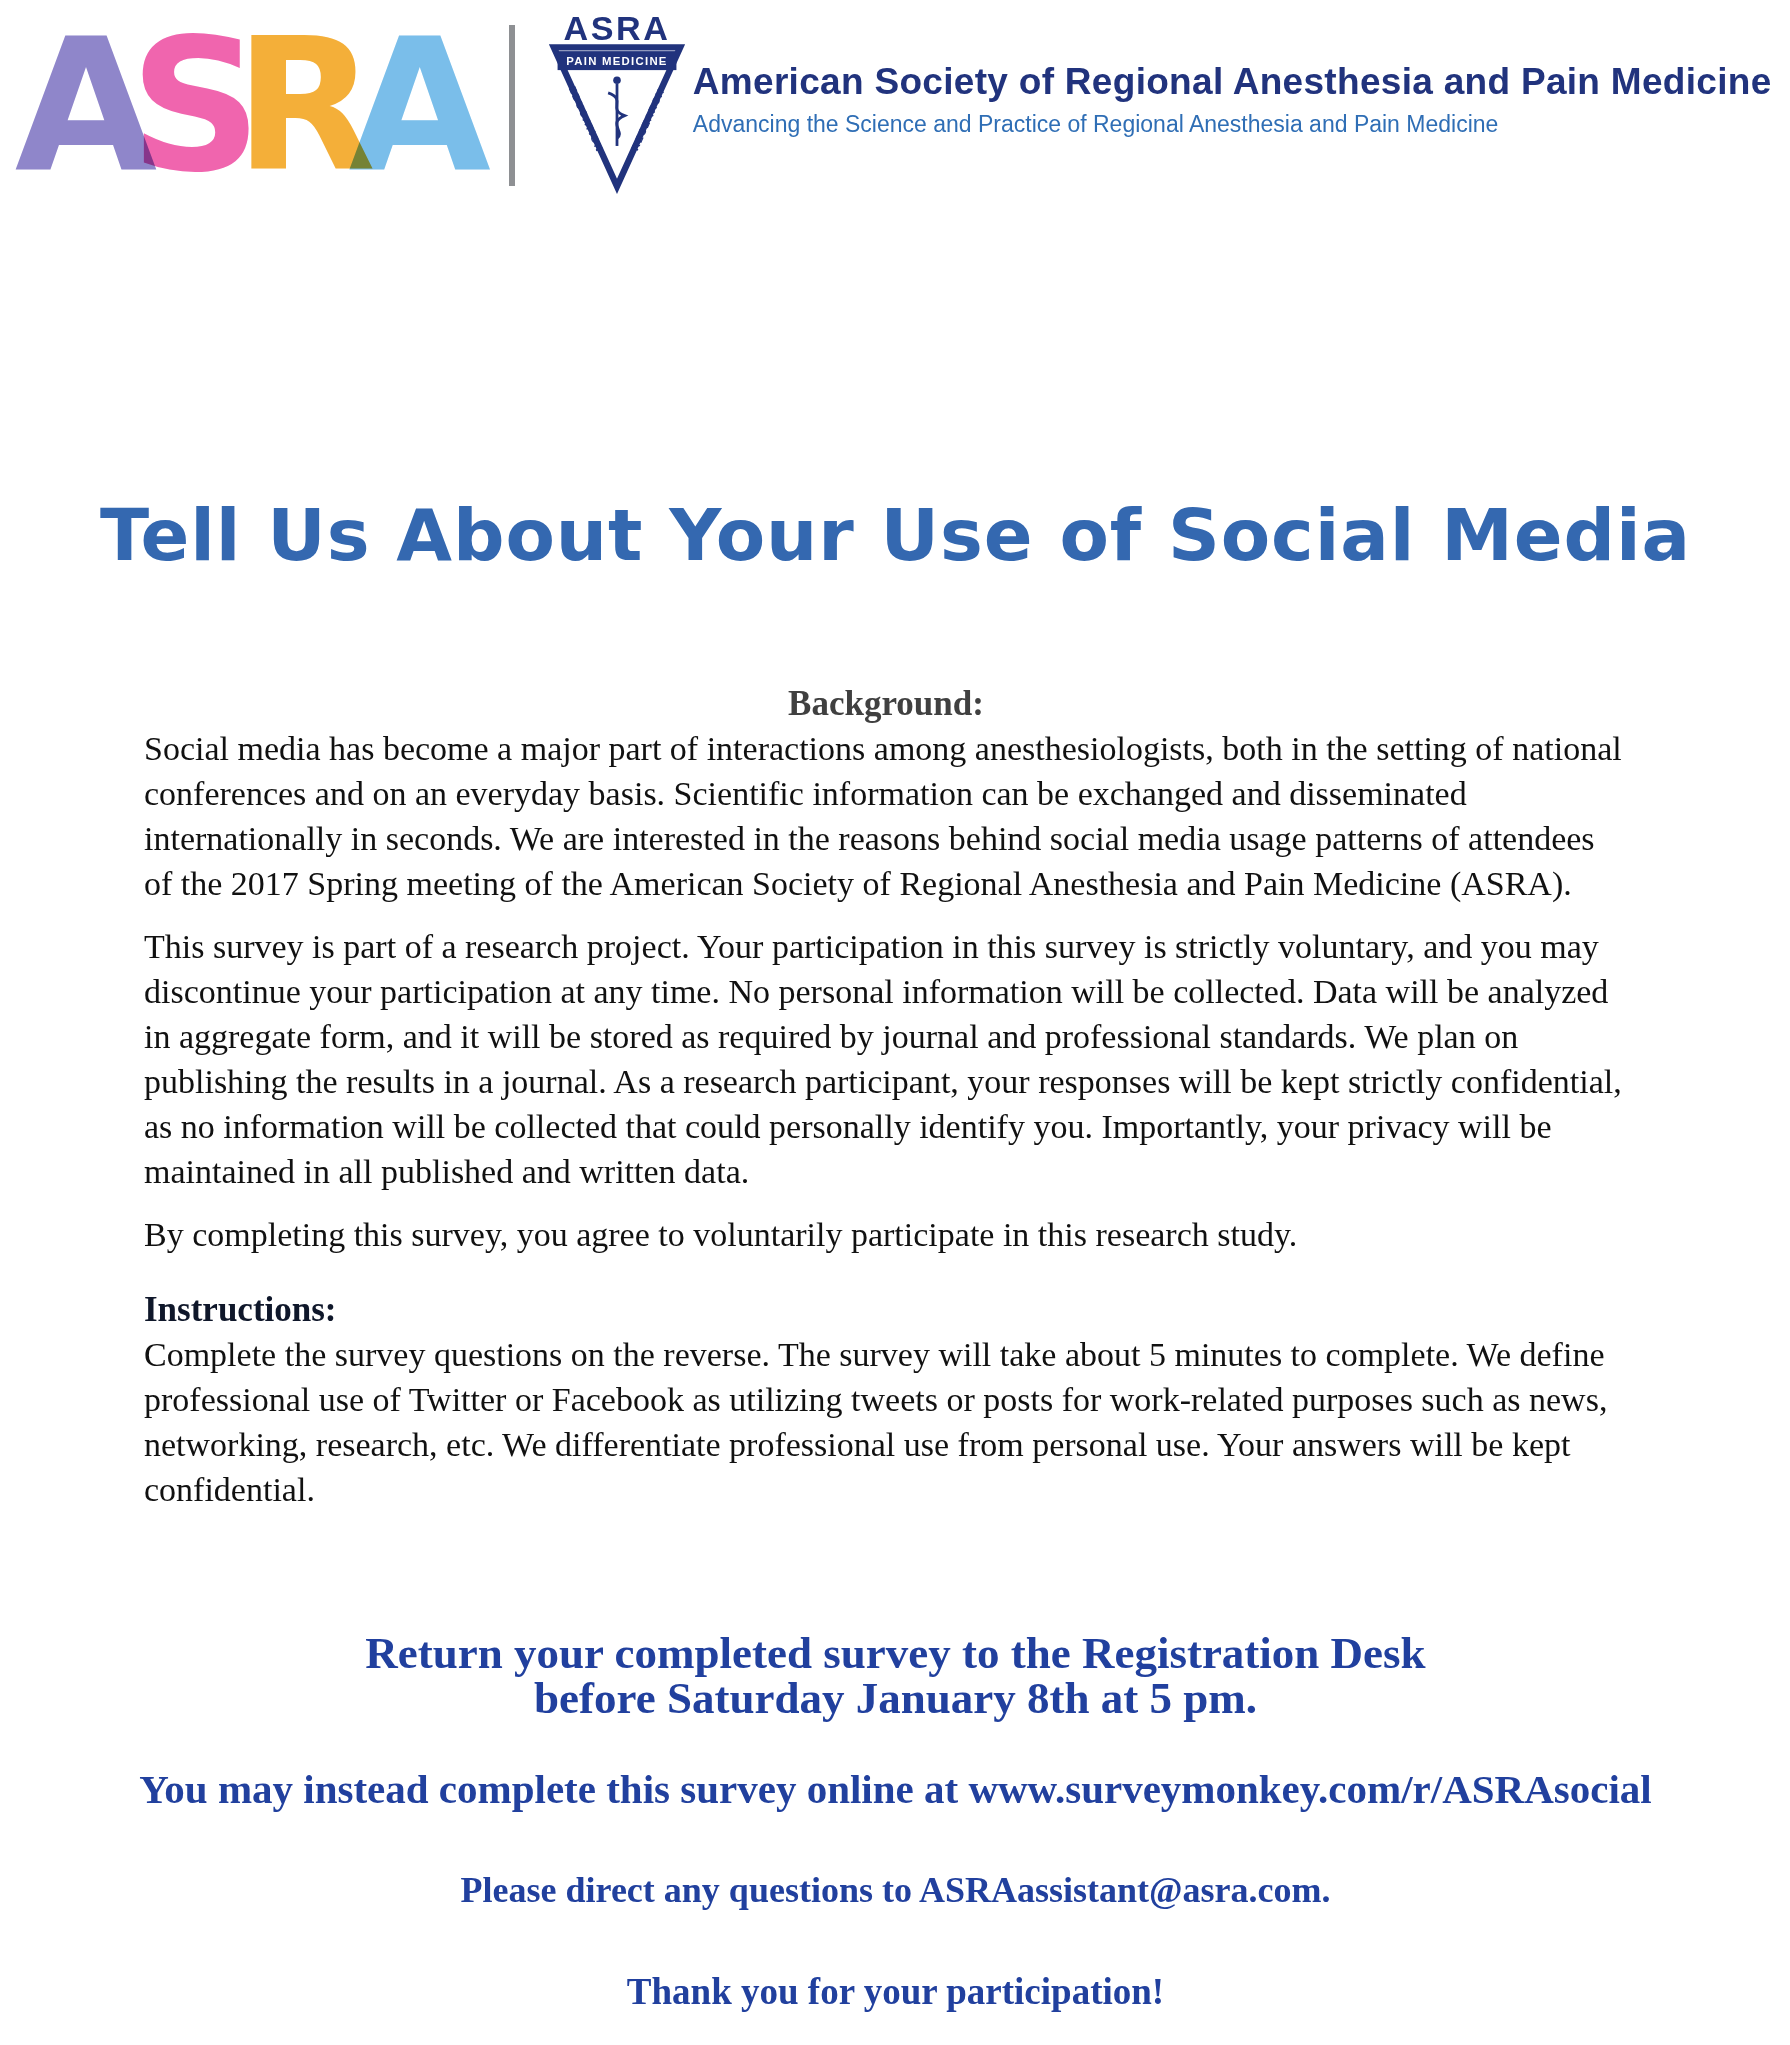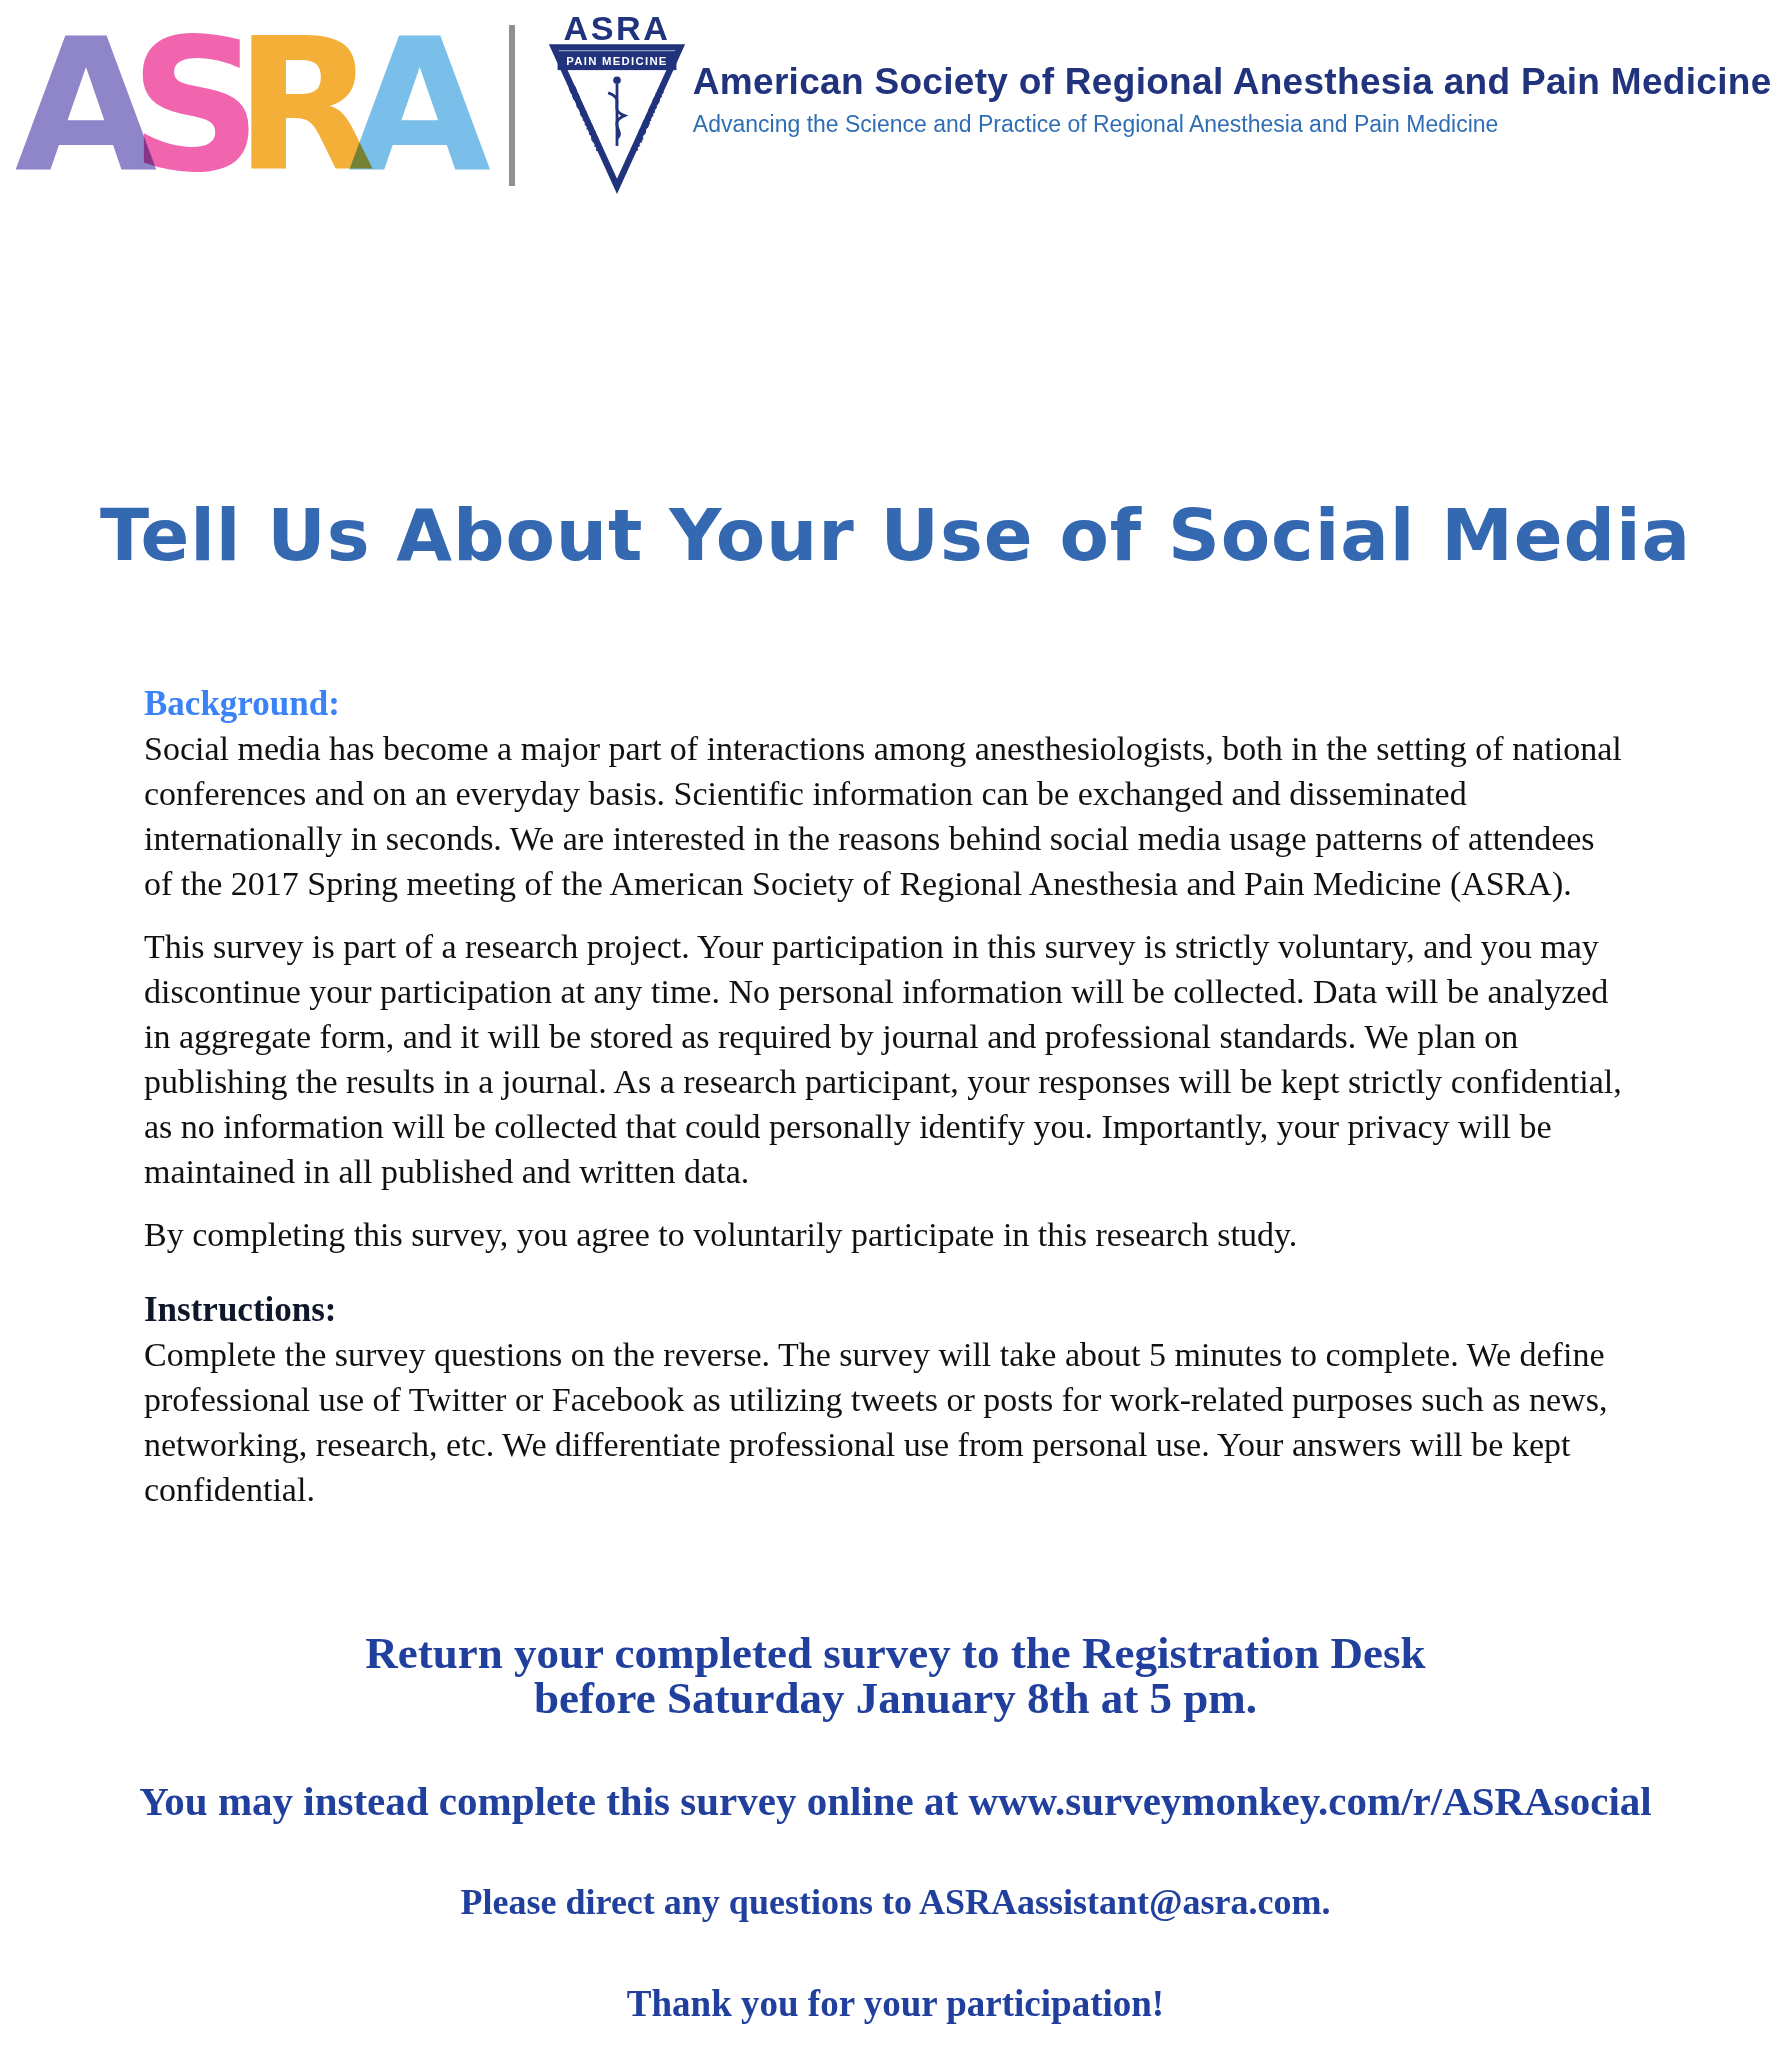--- a/index.html
+++ b/index.html
@@ -95,21 +95,21 @@
   .instructions { margin-top: 29.5px; }
 
   
   .notices {
     text-align: center;
     font-weight: 700;
     font-family: "Liberation Serif", serif;
   }
   .notice { margin: 0; }
   .notice.return { font-size: 45px; line-height: 45px; margin-top: 119px; }
-  .notice.online { font-size: 41px; line-height: 48px; margin-top: 56px; }
+  .notice.online { font-size: 41px; line-height: 48px; margin-top: 44px; }
   .notice.questions { font-size: 36px; line-height: 45px; margin-top: 55px; }
   .notice.thanks { font-size: 37px; line-height: 45px; margin-top: 56px; }
 </style>
 </head>
 <body>
 
 <div class="page">
 
   <header class="header">
 
@@ -141,21 +141,21 @@
       <div class="tagline" style="color: rgb(47, 110, 181);">Advancing the Science and Practice of Regional Anesthesia and Pain Medicine</div>
     </div>
 
   </header>
 
   <h1 class="title" style="color: rgb(52, 104, 176);">Tell Us About Your Use of Social Media</h1>
 
   <main class="body">
 
     <section>
-      <h2 class="sec-h" style="color: #3b82f6;">Background:</h2>
+      <h2 class="sec-h" style="color: #404040; text-align: center;">Background:</h2>
       <p>Social media has become a major part of interactions among anesthesiologists, both in the setting of national conferences and on an everyday basis. Scientific information can be exchanged and disseminated internationally in seconds. We are interested in the reasons behind social media usage patterns of attendees of the 2017 Spring meeting of the American Society of Regional Anesthesia and Pain Medicine (ASRA).</p>
       <p>This survey is part of a research project. Your participation in this survey is strictly voluntary, and you may discontinue your participation at any time. No personal information will be collected. Data will be analyzed in aggregate form, and it will be stored as required by journal and professional standards. We plan on publishing the results in a journal. As a research participant, your responses will be kept strictly confidential, as no information will be collected that could personally identify you. Importantly, your privacy will be maintained in all published and written data.</p>
       <p>By completing this survey, you agree to voluntarily participate in this research study.</p>
     </section>
 
     <section class="instructions">
       <h2 class="sec-h" style="color: #0f172a;">Instructions:</h2>
       <p>Complete the survey questions on the reverse. The survey will take about 5 minutes to complete. We define professional use of Twitter or Facebook as utilizing tweets or posts for work-related purposes such as news, networking, research, etc. We differentiate professional use from personal use. Your answers will be kept confidential.</p>
     </section>
 

